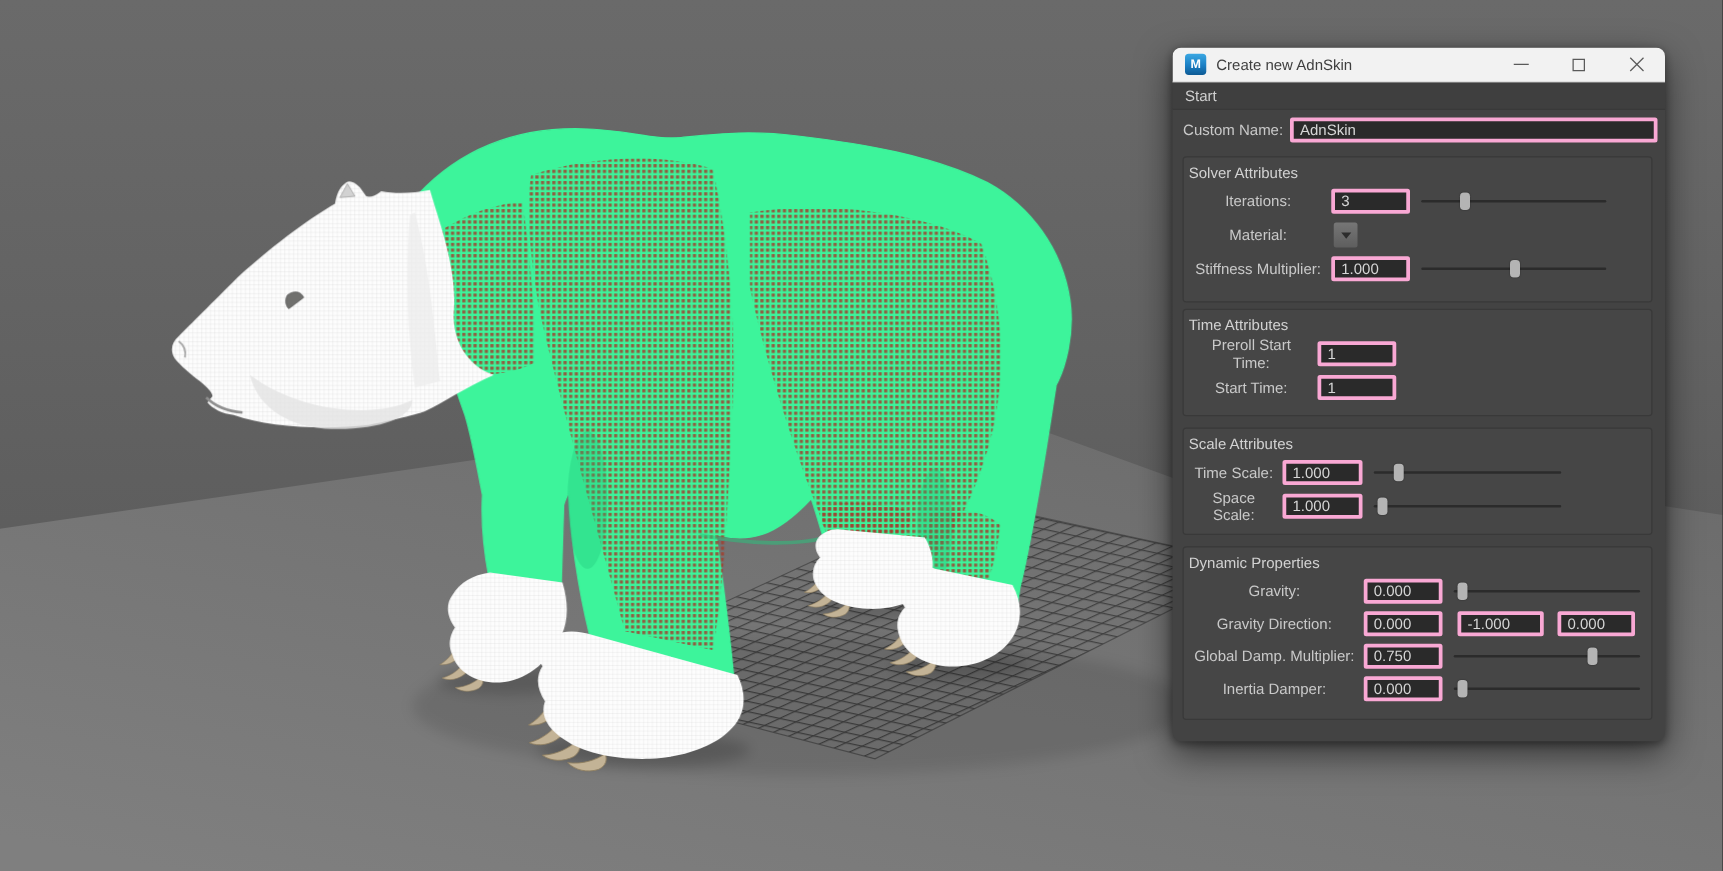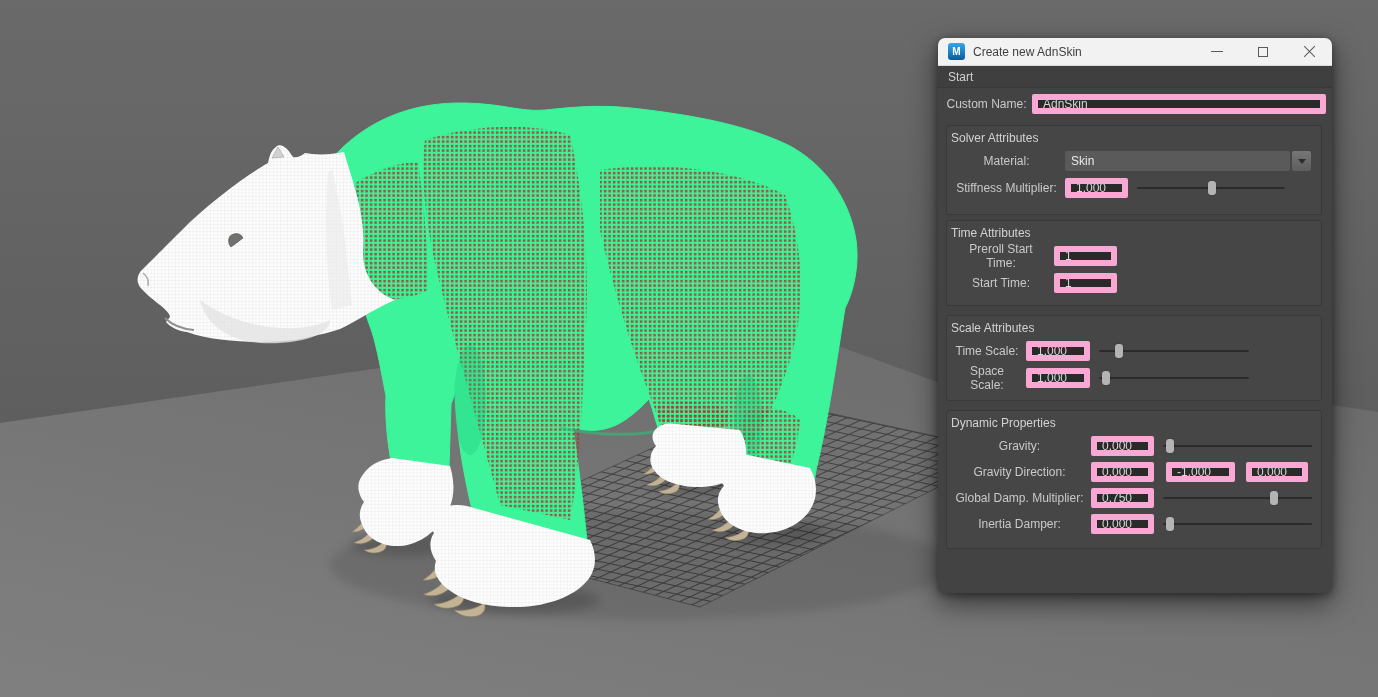--- a/index.html
+++ b/index.html
@@ -34,21 +34,21 @@
     align-items:center;padding:0 10px;box-sizing:border-box;}
   .menu-item{color:#cfcfcf;}
 
   .dlg-body{position:relative;height:calc(100% - 50px);padding:6px 10px 0 8px;box-sizing:border-box;}
   .row{display:flex;align-items:center;height:20px;}
   .custom-row{margin-bottom:11px;}
   .lb{flex:none;text-align:center;padding-right:5px;box-sizing:border-box;color:var(--label-text,#c9c9c9);}
   .lb-custom{width:86px;} .lb-solver{width:112px;} .lb-time{width:101px;}
   .lb-scale{width:73px;}  .lb-dyn{width:138px;}
   .field{flex:none;width:63px;height:20px;box-sizing:border-box;background:var(--field-bg,#2a2a2a);
-    border:6px solid #f9a8d4;border-radius:2px;color:var(--field-text,#d6d6d6);
+    border:3px solid #f9a8d4;border-radius:2px;color:var(--field-text,#d6d6d6);
     font:12px "Liberation Sans",sans-serif;padding:0 5px;outline:none;}
   .custom-field{width:294px;}
   .f-scale{width:64px;} .g2{width:69px;margin-left:12px;} .g3{width:62px;margin-left:11px;}
 
   .group{position:relative;border:1px solid #393939;background:var(--group-bg,#464646);
     border-radius:3px;margin-bottom:9px;padding:25px 6px 16px 6px;box-sizing:border-box;}
   .group .row{margin-bottom:7px;} .group .row:last-child{margin-bottom:0;}
   .group-dynamic .row{margin-bottom:6px;}
   .group-solver{margin-bottom:5px;}
   .group-time,.group-scale{padding-bottom:12px;}
@@ -295,24 +295,29 @@
     <div class="dlg-body">
 
       <div class="row custom-row">
         <span class="lb lb-custom">Custom Name:</span>
         <input class="field custom-field" value="AdnSkin" style="">
       </div>
 
       <div class="group group-solver">
         <span class="group-title">Solver Attributes</span>
         <div class="row">
+          <span class="lb lb-solver">Iterations:</span>
+          <input class="field" value="3" style="">
+          <div class="slider s-solver">
+            <div class="track"></div>
+            <div class="handle" style="left: calc(22% - 1.76px);"></div>
+          </div>
+        </div>
+        <div class="row">
           <span class="lb lb-solver">Material:</span>
-          <div class="combo">
-            <span>Skin</span>
-          </div>
           <div class="combo-arrow">
             <b></b>
           </div>
         </div>
         <div class="row">
           <span class="lb lb-solver">Stiffness Multiplier:</span>
           <input class="field" value="1.000" style="">
           <div class="slider s-solver">
             <div class="track"></div>
             <div class="handle" style="left: calc(51% - 4.08px);"></div>

